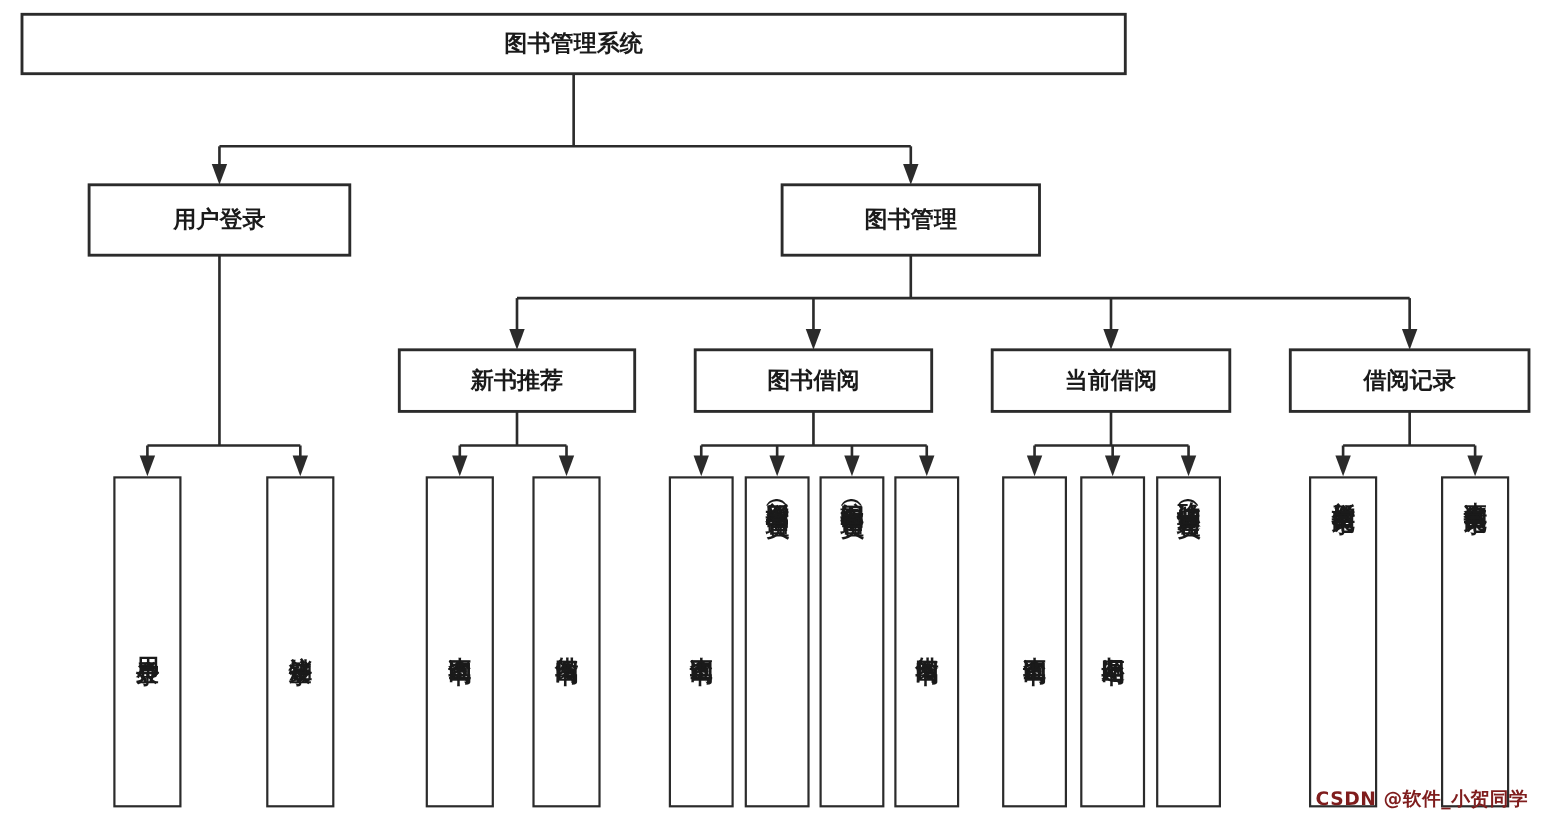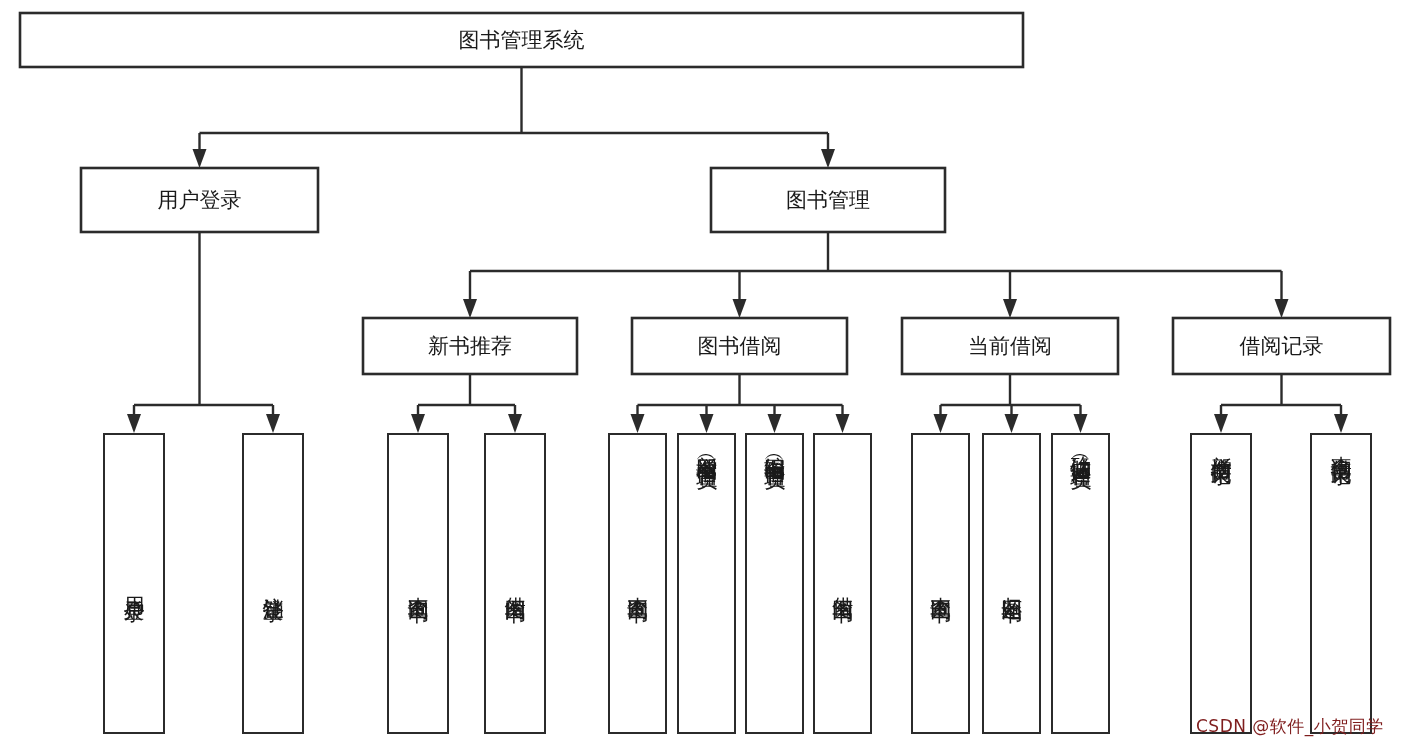--- a/index.html
+++ b/index.html
@@ -11,20 +11,21 @@
     width: 1405px;
     height: 747px;
     font-family: "DejaVu Sans", "Liberation Sans", sans-serif;
     overflow: hidden;
   }
   #diagram-root {
     position: relative;
     width: 1405px;
     height: 552px;
     background: #ffffff;
+    font-weight: bold;
   }
   svg#tree-svg {
     position: absolute;
     left: 0;
     top: 0;
     width: 1405px;
     height: 747px;
   }
   .node-rect {
     fill: #ffffff;

